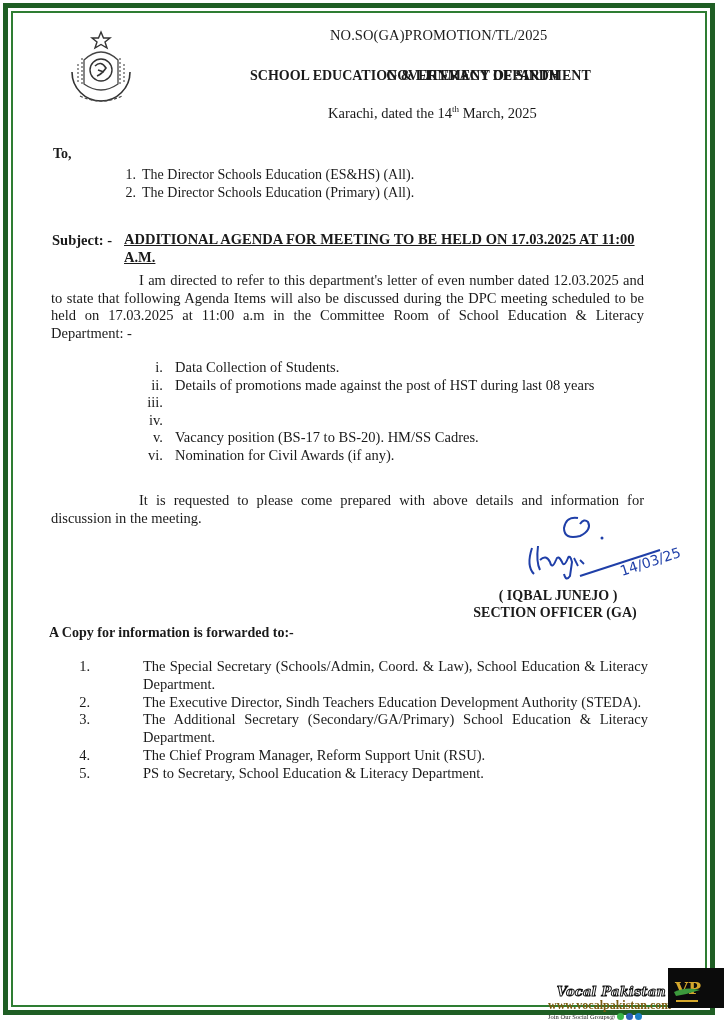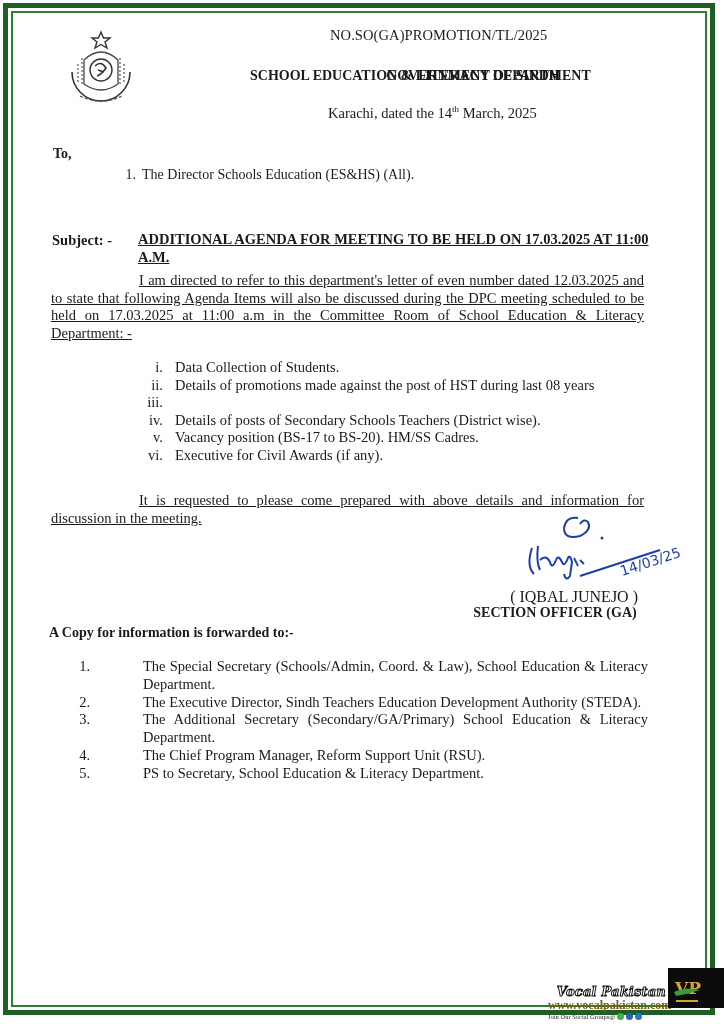--- a/index.html
+++ b/index.html
@@ -10,31 +10,31 @@
   .seal { left: 62px; top: 30px; width: 78px; height: 82px; }
   .ref-no { left: 330px; top: 27px; font-size: 14.5px; letter-spacing: 0.1px; text-align: right; }
   .gov { left: 323px; top: 52px; width: 300px; text-align: center; font-weight: bold; font-size: 14px; font-family: "Liberation Serif", serif; margin-top: 16px; }
   .dept { left: 250px; top: 68px; font-weight: bold; font-size: 14px; }
   .dated { left: 328px; top: 104px; font-size: 14.5px; }
   .dated sup { font-size: 9px; }
   .to { left: 53px; top: 146px; font-size: 14px; font-weight: bold; }
   .to-list { left: 118px; top: 166px; font-size: 14px; line-height: 18px; }
   .to-list .n { display: inline-block; width: 18px; text-align: right; margin-right: 6px; }
   .subj-label { left: 52px; top: 232px; font-weight: bold; font-size: 14.5px; }
-  .subj-text { left: 138px; top: 230px; width: 520px; font-weight: bold; font-size: 14.5px; text-decoration: underline; line-height: 18px; }
-  .para { left: 51px; width: 593px; font-size: 14.5px; line-height: 17.5px; text-align: justify; text-decoration: underline; }
+  .subj-text { left: 124px; top: 230px; width: 520px; font-weight: bold; font-size: 14.5px; text-decoration: underline; line-height: 18px; }
+  .para { left: 51px; width: 593px; font-size: 14.5px; line-height: 17.5px; text-align: justify; }
   .para1 { top: 272px; }
   .indent { display: inline-block; width: 88px; }
   .agenda { left: 130px; top: 359px; width: 520px; font-size: 14.5px; line-height: 17.6px; }
   .agenda .row { display: flex; }
   .agenda .rn { width: 33px; text-align: right; margin-right: 12px; flex-shrink: 0; }
   .agenda .rt { width: 463px; text-align: justify; }
   .para2 { top: 492px; }
   .signature { left: 510px; top: 510px; width: 180px; height: 80px; }
-  .sign-name { left: 478px; top: 588px; width: 160px; text-align: right; font-weight: normal; font-size: 16px; }
+  .sign-name { left: 478px; top: 588px; width: 160px; text-align: center; font-weight: bold; font-size: 14px; }
   .sign-title { left: 460px; top: 605px; width: 190px; text-align: center; font-weight: bold; font-size: 14px; }
   .copy-head { left: 49px; top: 625px; font-size: 14px; font-weight: bold; }
   .copy-list { left: 76px; top: 658px; width: 572px; font-size: 14.5px; line-height: 17.8px; }
   .copy-list .row { display: flex; }
   .copy-list .rn { width: 14px; text-align: right; margin-right: 8px; flex-shrink: 0; }
   .copy-list .rt { flex: 1; text-align: justify; margin-left: 45px; }
   .watermark { left: 548px; top: 968px; width: 118px; height: 42px; text-align: right; margin-top: 16px; }
   .wm-title { font-family: "DejaVu Serif", serif; font-style: italic; font-weight: bold; font-size: 13px; color: #ffffff; -webkit-text-stroke: 1px #111; letter-spacing: 0.2px; }
   .wm-url { font-family: "Liberation Serif", serif; font-weight: bold; font-size: 12px; color: #7a5a10; margin-top: -1px; }
   .wm-join { font-family: "Liberation Serif", serif; font-size: 6.5px; color: #222; display: flex; align-items: center; gap: 2px; }
@@ -60,20 +60,21 @@
 </div>
 
 <div class="abs ref-no">NO.SO(GA)PROMOTION/TL/2025</div>
 <div class="abs gov">GOVERNMENT OF SINDH</div>
 <div class="abs dept">SCHOOL EDUCATION &amp; LITERACY DEPARTMENT</div>
 <div class="abs dated"><span>Karachi, dated the 14</span><sup>th</sup><span> March, 2025</span></div>
 
 <div class="abs to">To,</div>
 <div class="abs to-list">
   <div><span class="n">1.</span><span>The Director Schools Education (ES&amp;HS) (All).</span></div>
+  <div><span class="n">2.</span><span>The Director Schools Education (Primary) (All).</span></div>
 </div>
 
 <div class="abs subj-label">Subject: -</div>
 <div class="abs subj-text">ADDITIONAL AGENDA FOR MEETING TO BE HELD ON 17.03.2025 AT 11:00 A.M.</div>
 
 <div class="abs para para1"><span class="indent"></span><span>I am directed to refer to this department's letter of even number dated 12.03.2025 and to state that following Agenda Items  will also be discussed during the DPC meeting scheduled to be held on 17.03.2025 at 11:00 a.m in the Committee Room of School Education &amp; Literacy Department: -</span></div>
 
 <div class="abs agenda">
   <div class="row">
       <span class="rn">i.</span>
@@ -81,29 +82,28 @@
     </div>
   <div class="row">
       <span class="rn">ii.</span>
       <span class="rt">Details of promotions made against the post of HST during last 08 years</span>
     </div>
   <div class="row">
       <span class="rn">iii.</span>
     </div>
   <div class="row">
       <span class="rn">iv.</span>
-      <span class="rt">Details of posts of Secondary Schools Teachers (District wise).</span>
     </div>
   <div class="row">
       <span class="rn">v.</span>
       <span class="rt">Vacancy position (BS-17 to BS-20). HM/SS Cadres.</span>
     </div>
   <div class="row">
       <span class="rn">vi.</span>
-      <span class="rt">Executive for Civil Awards (if any).</span>
+      <span class="rt">Nomination for Civil Awards (if any).</span>
     </div>
 </div>
 
 <div class="abs para para2"><span class="indent"></span><span>It is requested to please come prepared with above details and information for discussion in the meeting.</span></div>
 
 <div class="abs signature">
   <svg width="180" height="80" viewBox="0 0 180 80">
     <path d="M68,8 Q56,6 54,18 Q54,30 70,26 Q82,20 78,12 Q74,8 70,14" fill="none" stroke="#1f3fa8" stroke-width="2"></path>
     <circle cx="92" cy="28" r="1.5" fill="#1f3fa8"></circle>
     <path d="M22,38 Q16,56 24,64 M28,36 Q26,52 30,60 M30,50 Q36,44 40,52 Q42,60 46,50 Q48,44 52,52 Q54,58 58,48 Q60,44 62,52 L60,66 Q56,72 54,64" fill="none" stroke="#1f3fa8" stroke-width="2"></path>

